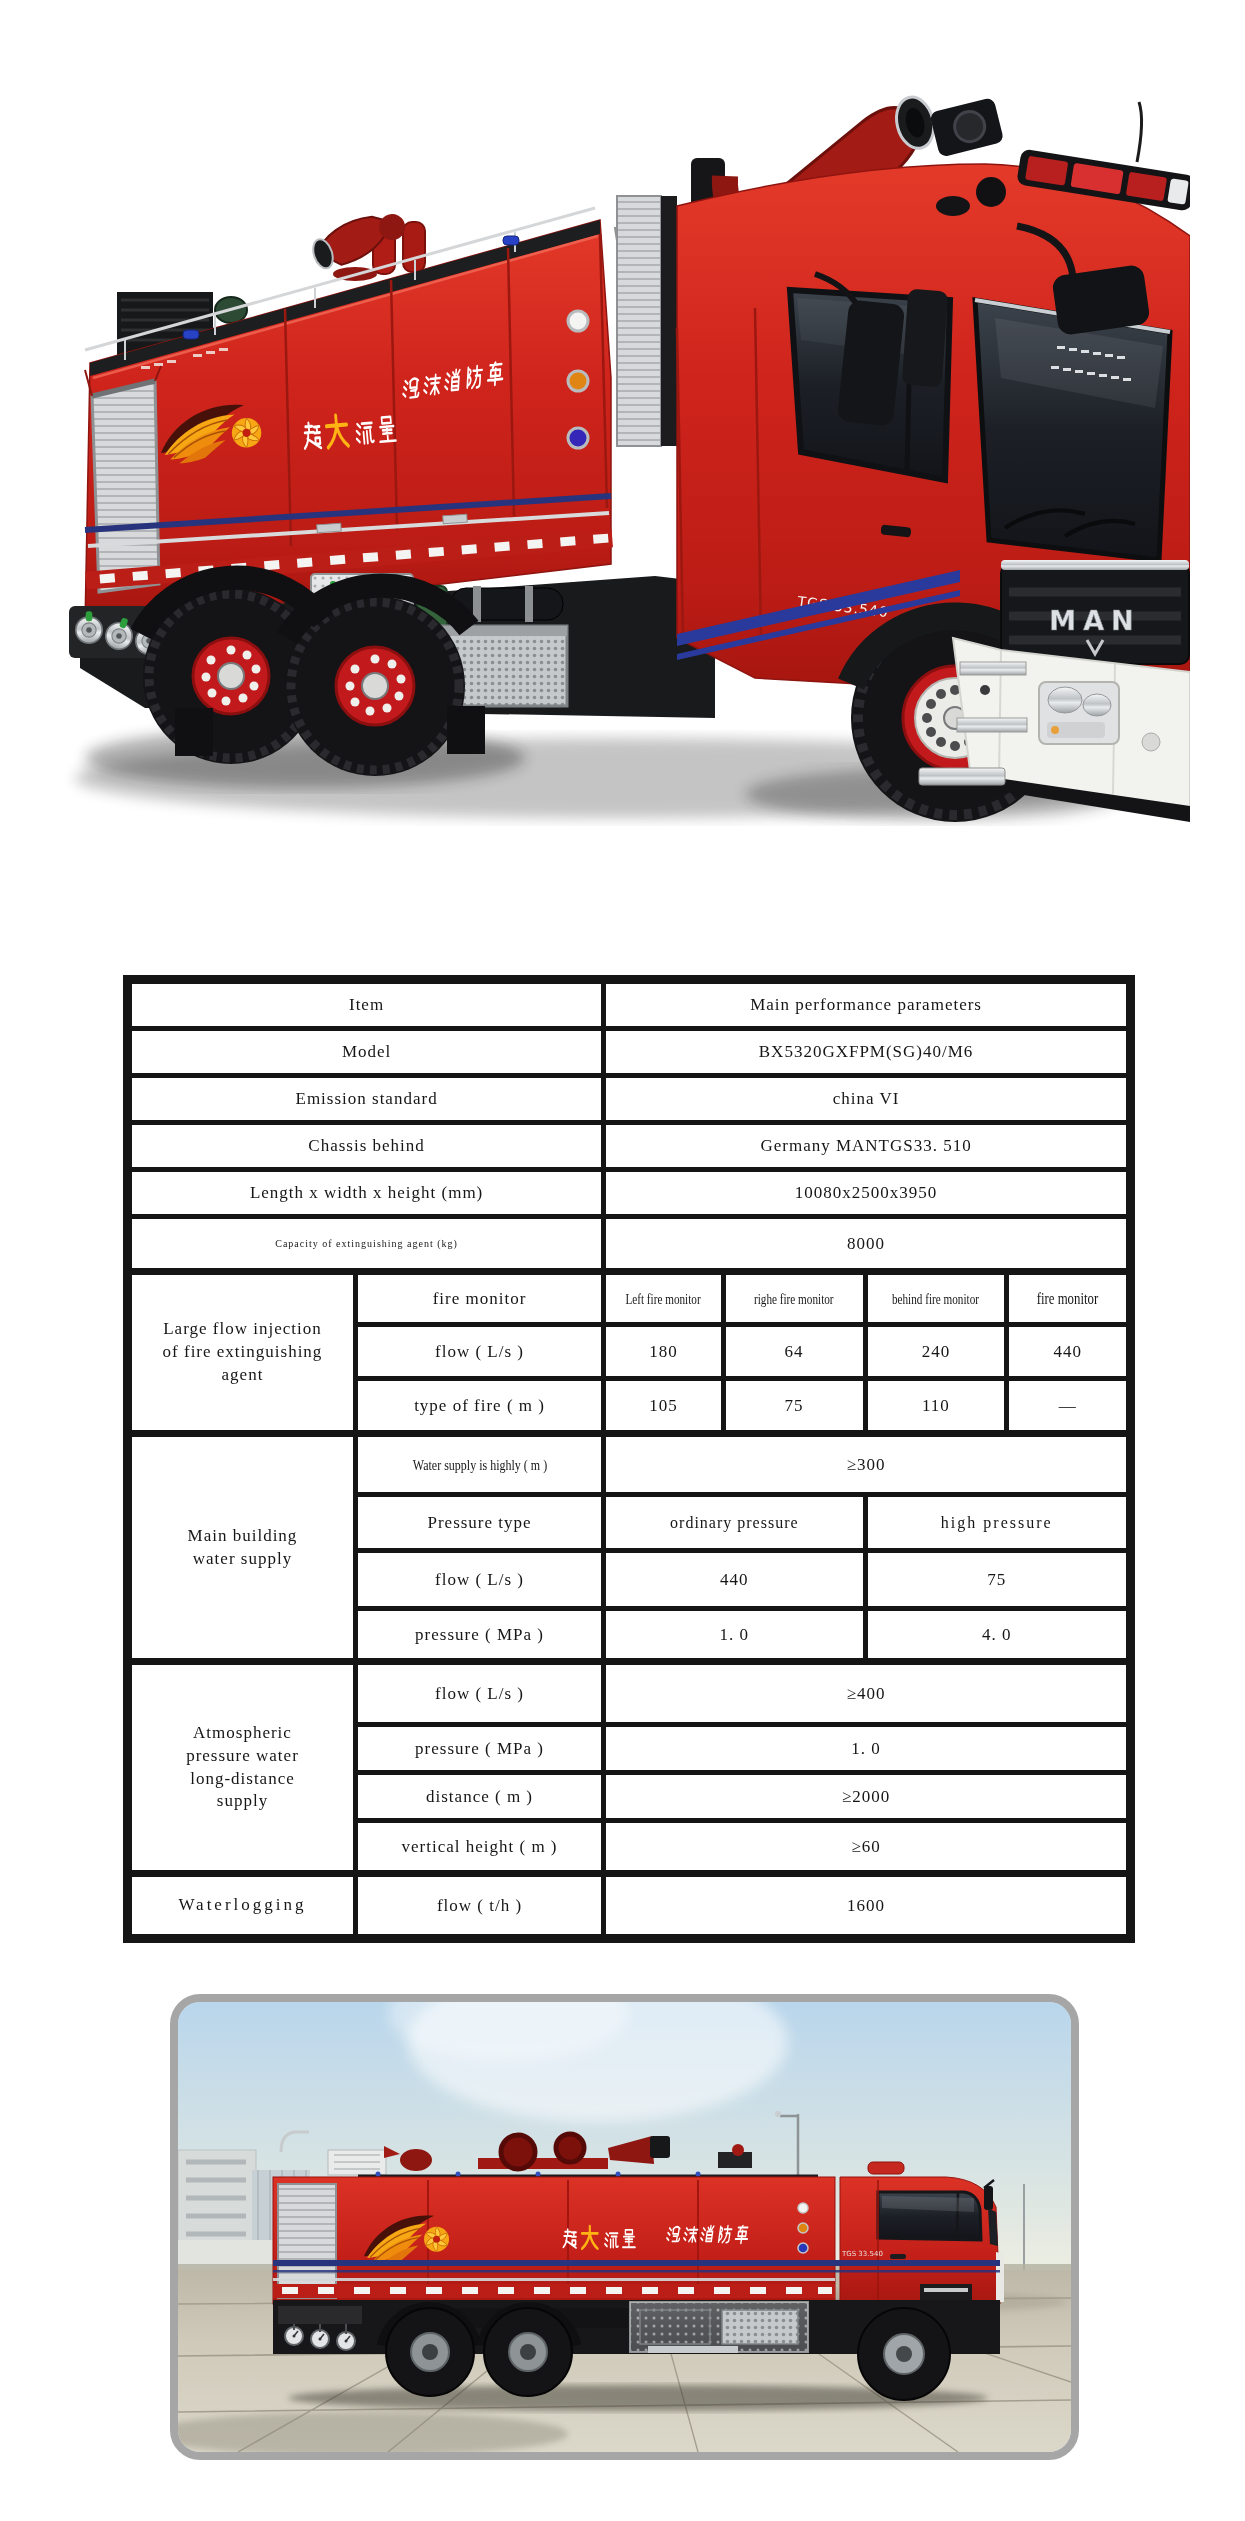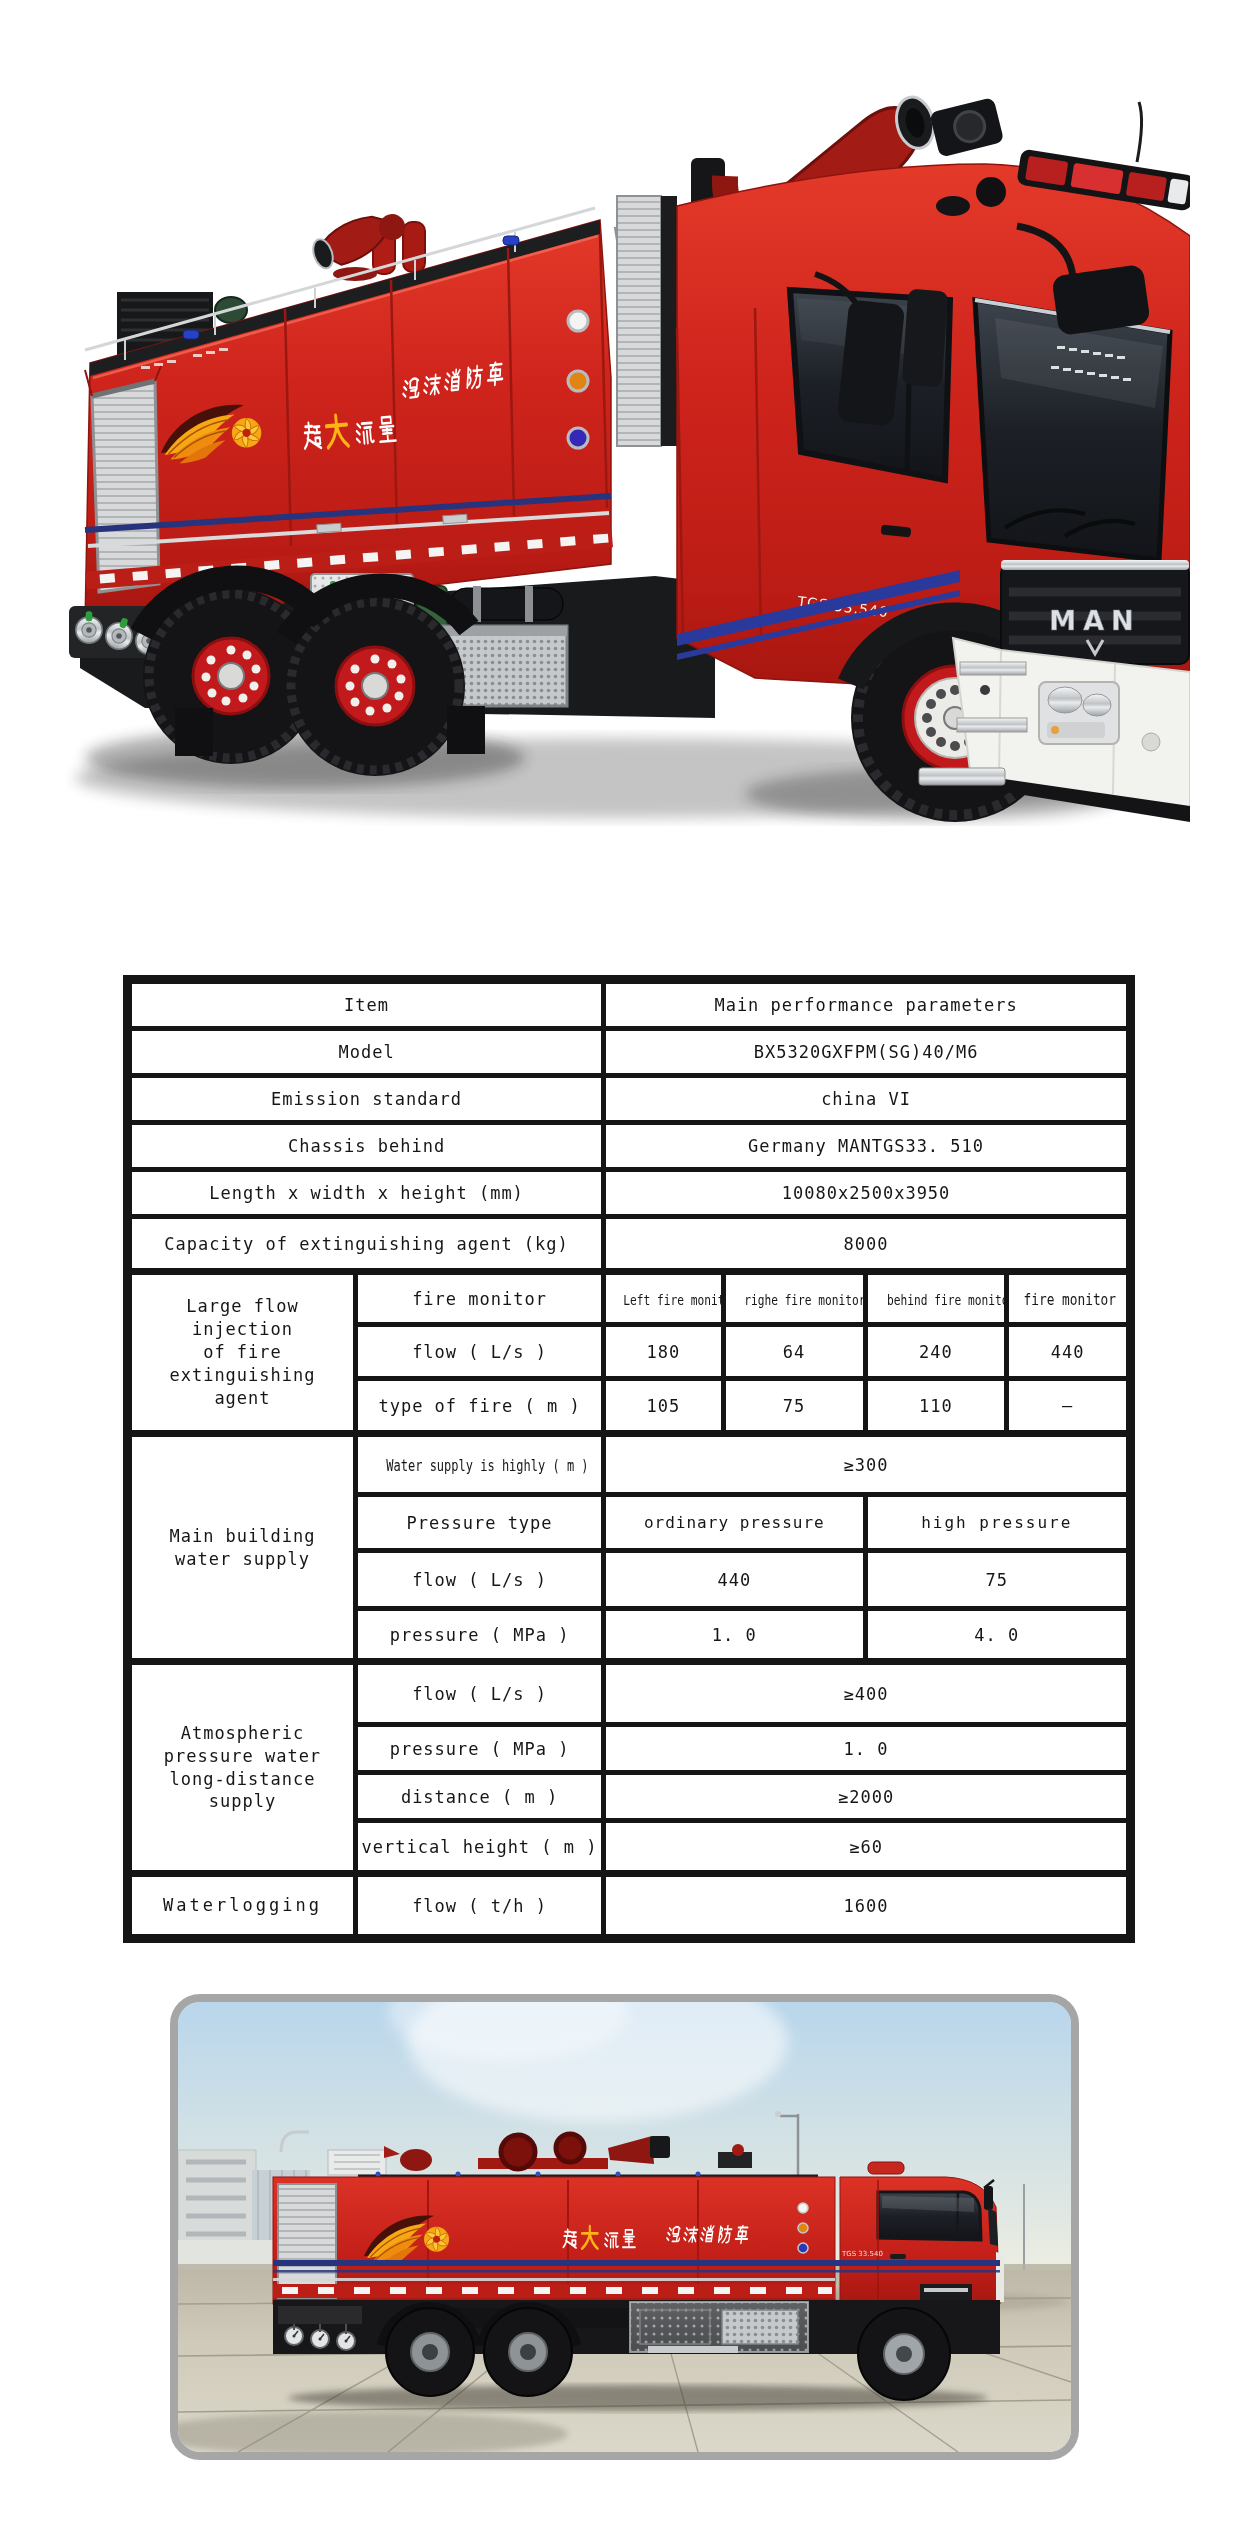--- a/index.html
+++ b/index.html
@@ -5,21 +5,21 @@
   html,body{margin:0;padding:0;background:#ffffff;}
   .page{position:relative;width:1245px;height:2521px;background:#fff;overflow:hidden;
         font-family:"DejaVu Sans Mono","Liberation Mono",monospace;color:#161616;}
   
   .hero{position:absolute;left:55px;top:78px;width:1135px;height:772px;}
   
   .spec-wrap{position:absolute;left:123px;top:975px;}
   table.spec{border-collapse:collapse;table-layout:fixed;width:1012px;background:#fff;}
   table.spec{border:9px solid #151515;}
   table.spec td{border:5px solid #151515;text-align:center;vertical-align:middle;
-                padding:0 3px;font-size:17px;letter-spacing:1px;overflow:hidden;}
+                padding:0 3px;font-size:17px;letter-spacing:1px;overflow:hidden;font-family:Liberation Serif, serif;}
   td.lbl{font-size:16px;letter-spacing:2px;}
   td.sec{font-size:15px;letter-spacing:1.5px;white-space:pre-line;line-height:1.35;}
   td.val{font-size:17px;}
   .cond{display:inline-block;transform:scaleX(.8);transform-origin:center;
         font-size:14px;letter-spacing:0;white-space:nowrap;}
   tr.h42 td{height:42px;} tr.h47 td{height:47px;} tr.h49 td{height:49px;}
   tr.h43 td{height:43px;} tr.h51 td{height:51px;} tr.h53 td{height:53px;}
   tr.h55 td{height:55px;} tr.h57 td{height:57px;}
   tr.secTop td{border-top-width:7px;}
   
@@ -484,21 +484,21 @@
     </tr>
     <tr class="h42">
       <td colspan="2" class="lbl">Chassis behind</td>
       <td colspan="4" class="val">Germany MANTGS33. 510</td>
     </tr>
     <tr class="h42">
       <td colspan="2" class="lbl">Length x width x height (mm)</td>
       <td colspan="4" class="val">10080x2500x3950</td>
     </tr>
     <tr class="h49">
-      <td colspan="2" class="lbl" style="font-size:17px">Capacity of extinguishing agent (kg)</td>
+      <td colspan="2" class="lbl" style="font-size:10px">Capacity of extinguishing agent (kg)</td>
       <td colspan="4" class="val">8000</td>
     </tr>
 
     <tr class="h47 secTop">
       <td rowspan="3" class="sec">Large flow injection
 of fire extinguishing
 agent</td>
       <td class="lbl">fire monitor</td>
       <td><span class="cond">Left fire monitor</span></td>
       <td><span class="cond">righe fire monitor</span></td>

